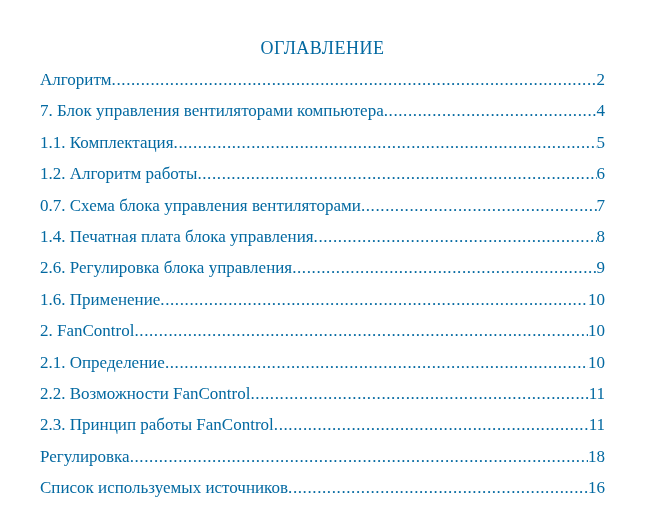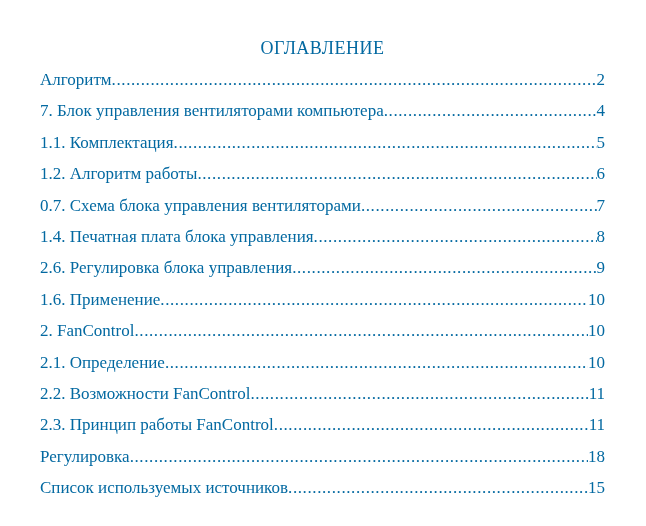--- a/index.html
+++ b/index.html
@@ -140,17 +140,17 @@
 
     <div class="toc-row">
       <span class="toc-label">Регулировка</span>
       <span class="toc-dots"></span>
       <span class="toc-page">18</span>
     </div>
 
     <div class="toc-row">
       <span class="toc-label">Список используемых источников</span>
       <span class="toc-dots"></span>
-      <span class="toc-page">15</span>
+      <span class="toc-page">16</span>
     </div>
 
   </div>
 </div>
 
 </body></html>

